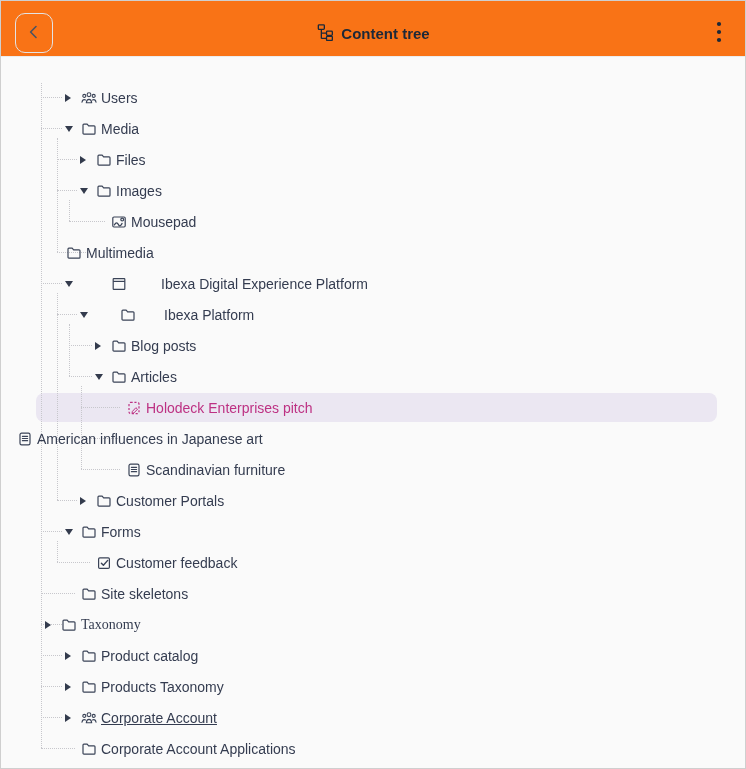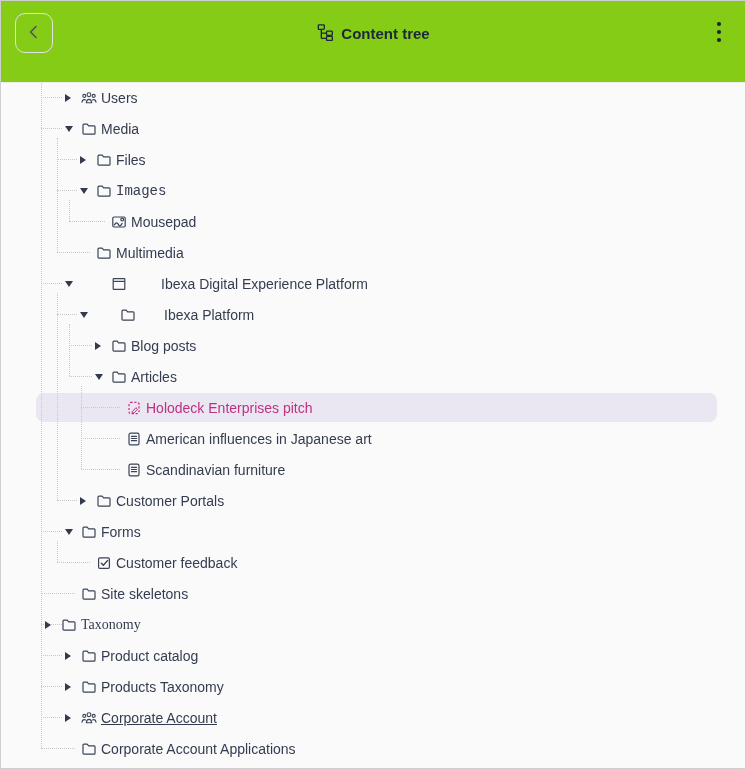--- a/index.html
+++ b/index.html
@@ -4,22 +4,22 @@
 <style>
   html,body{margin:0;padding:0;background:#e9e9e9;}
   *{box-sizing:border-box;}
   .app{
     width:746px;height:769px;position:relative;overflow:hidden;
     background:#fafafa;border:1px solid #cfcfcf;
     font-family:"Liberation Sans","DejaVu Sans",sans-serif;
     color:#343c50;
   }
   .hdr{
-    position:absolute;top:0;left:0;right:0;height:82px;
-    background:#84cc16;border-bottom:1px solid #ececec;
+    position:absolute;top:0;left:0;right:0;height:56px;
+    background:#f97316;border-bottom:1px solid #ececec;
   }
   .back-btn{
     position:absolute;left:14px;top:12px;width:38px;height:40px;
     border:1px solid #e3e3e5;border-radius:10px;background:transparent;
     display:flex;align-items:center;justify-content:center;cursor:pointer;padding:0;
   }
   .hdr-title{
     position:absolute;left:50%;top:0;height:64px;transform:translateX(-50%);
     display:flex;align-items:center;gap:7px;
     font-size:15px;font-weight:bold;color:#1c2838;white-space:nowrap;
@@ -145,21 +145,21 @@
         <span class="caret-slot">
           <span class="tri collapsed"></span>
         </span>
         <span class="icon-slot">
           <svg width="16" height="16" viewBox="0 0 16 16" fill="none" stroke="currentColor" stroke-width="1.2" stroke-linejoin="round">
             <path d="M2 4.1c0-.5.4-.9.9-.9h3.3l1.4 1.6h5.5c.5 0 .9.4.9.9v6.5c0 .5-.4.9-.9.9H2.9c-.5 0-.9-.4-.9-.9z"></path>
           </svg>
         </span>
         <span class="lbl">Files</span>
       </div>
-      <div class="row" style="top: 110px; padding-left: 79px; font-family: Liberation Mono, monospace;">
+      <div class="row" style="top: 110px; padding-left: 79px;">
         <span class="caret-slot">
           <span class="tri expanded"></span>
         </span>
         <span class="icon-slot">
           <svg width="16" height="16" viewBox="0 0 16 16" fill="none" stroke="currentColor" stroke-width="1.2" stroke-linejoin="round">
             <path d="M2 4.1c0-.5.4-.9.9-.9h3.3l1.4 1.6h5.5c.5 0 .9.4.9.9v6.5c0 .5-.4.9-.9.9H2.9c-.5 0-.9-.4-.9-.9z"></path>
           </svg>
         </span>
         <span class="lbl">Images</span>
       </div>
@@ -167,21 +167,21 @@
         <span class="caret-slot"></span>
         <span class="icon-slot">
           <svg width="16" height="16" viewBox="0 0 16 16" fill="none" stroke="currentColor" stroke-width="1.2" stroke-linejoin="round">
             <rect x="1.8" y="3" width="12.4" height="10" rx="1.2"></rect>
             <circle cx="11.2" cy="5.6" r="1.4"></circle>
             <path d="M3.4 10.9c1.5-2.7 2.8-2.7 4.2 0 1 1.9 2.1 1 3.5-1.5" stroke-linecap="round"></path>
           </svg>
         </span>
         <span class="lbl">Mousepad</span>
       </div>
-      <div class="row" style="top: 172px; padding-left: 79px; text-align: center;">
+      <div class="row" style="top: 172px; padding-left: 49px; text-align: center;">
         <span class="caret-slot"></span>
         <span class="icon-slot">
           <svg width="16" height="16" viewBox="0 0 16 16" fill="none" stroke="currentColor" stroke-width="1.2" stroke-linejoin="round">
             <path d="M2 4.1c0-.5.4-.9.9-.9h3.3l1.4 1.6h5.5c.5 0 .9.4.9.9v6.5c0 .5-.4.9-.9.9H2.9c-.5 0-.9-.4-.9-.9z"></path>
           </svg>
         </span>
         <span class="lbl">Multimedia</span>
       </div>
       <div class="row" style="top: 203px; padding-left: 64px; gap: 30px;">
         <span class="caret-slot">
@@ -231,21 +231,21 @@
       <div class="row selected" style="top: 327px; padding-left: 109px;">
         <span class="caret-slot"></span>
         <span class="icon-slot">
           <svg width="16" height="16" viewBox="0 0 16 16" fill="none" stroke="currentColor" stroke-width="1.2" stroke-linejoin="round">
             <rect x="3" y="2.4" width="10" height="11.2" rx="1.6" stroke-dasharray="2.1 1.7"></rect>
             <path d="M6.4 11.4l3.5-3.7 1.6 1.5-3.5 3.7-2 .5z" stroke-width="1"></path>
           </svg>
         </span>
         <span class="lbl">Holodeck Enterprises pitch</span>
       </div>
-      <div class="row" style="top: 358px; padding-left: 109px;">
+      <div class="row" style="top: 358px; ">
         <span class="caret-slot"></span>
         <span class="icon-slot">
           <svg width="16" height="16" viewBox="0 0 16 16" fill="none" stroke="currentColor" stroke-width="1.2" stroke-linejoin="round">
             <rect x="3" y="2.2" width="10" height="11.6" rx="1.6"></rect>
             <path d="M5.4 5.3h5.2M5.4 7.5h5.2M5.4 9.7h5.2" stroke-linecap="round"></path>
           </svg>
         </span>
         <span class="lbl">American influences in Japanese art</span>
       </div>
       <div class="row" style="top: 389px; padding-left: 109px;">

